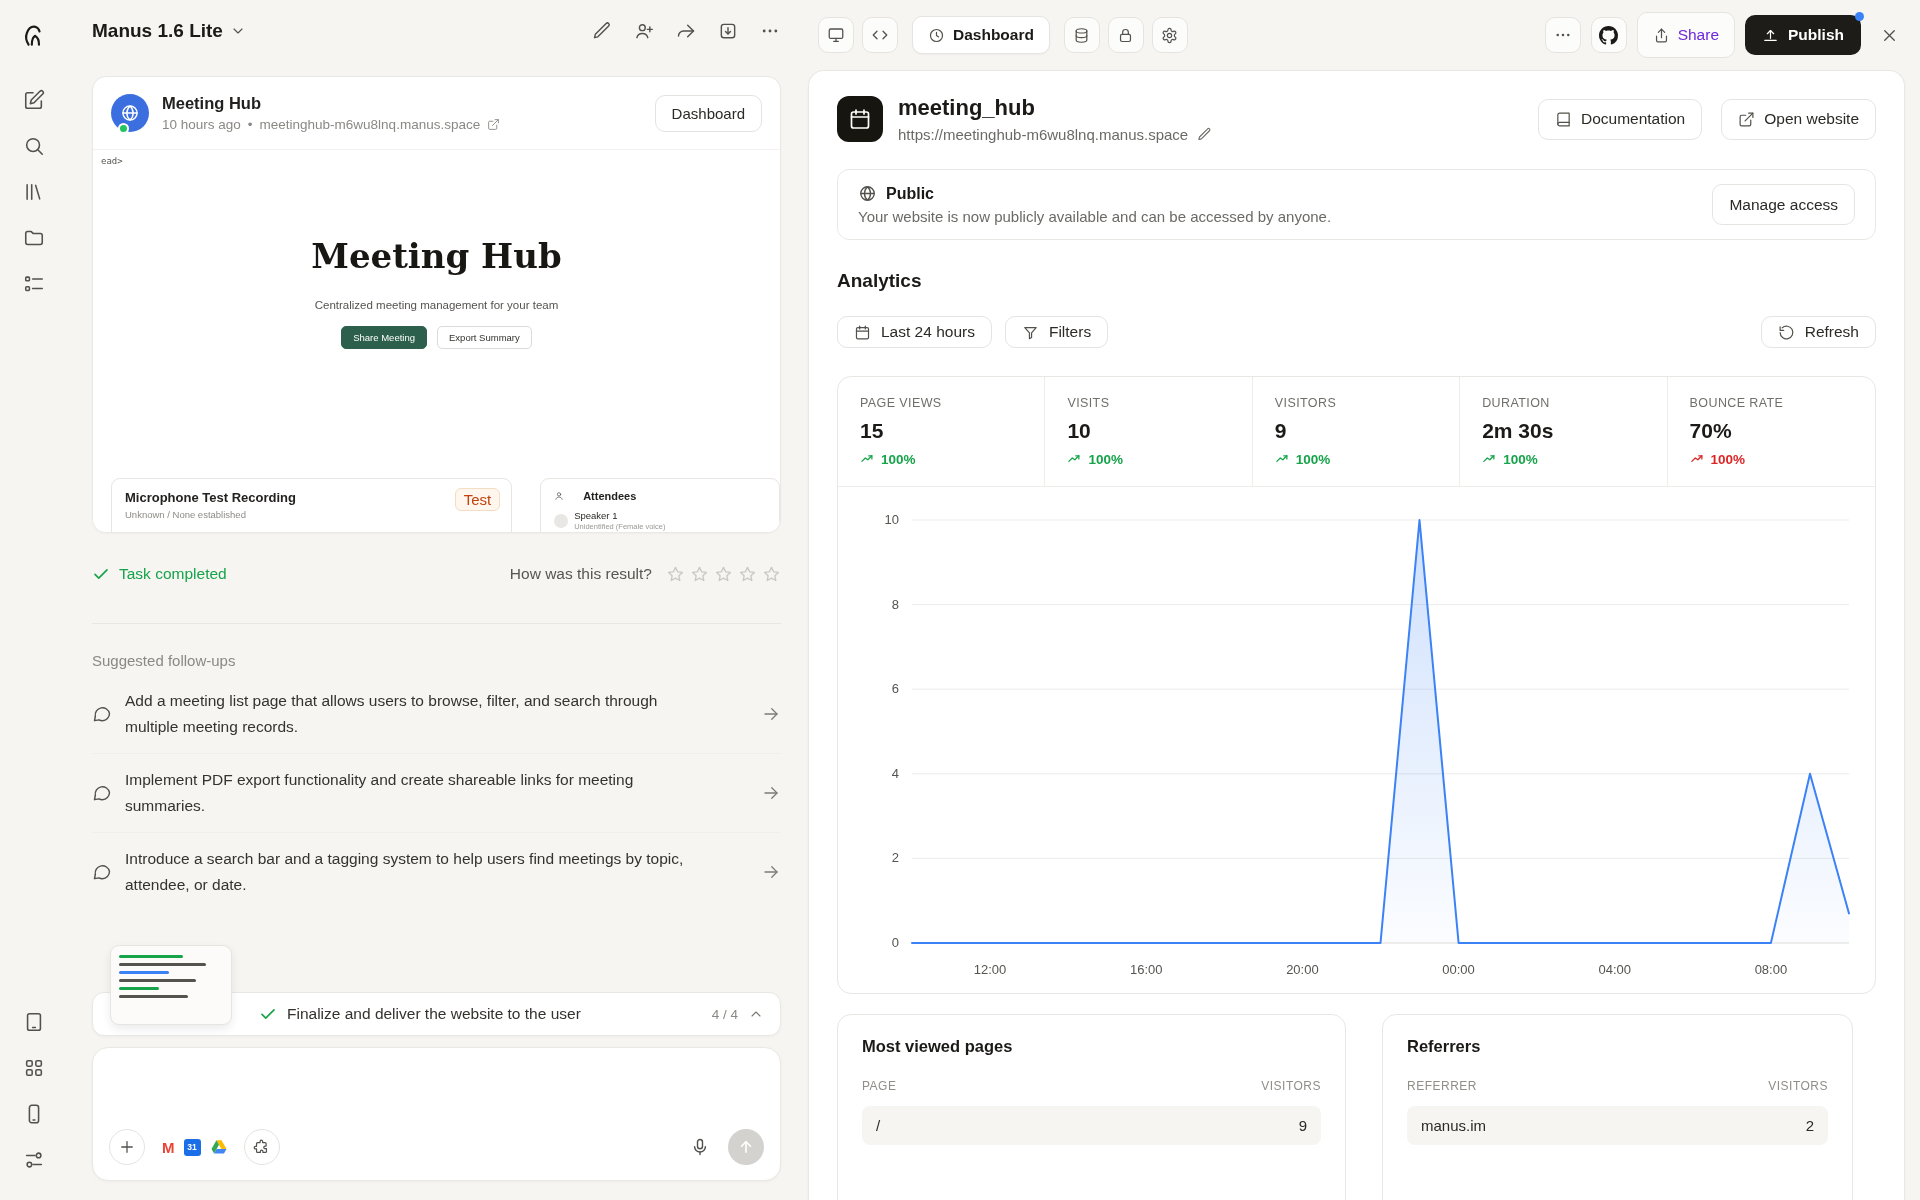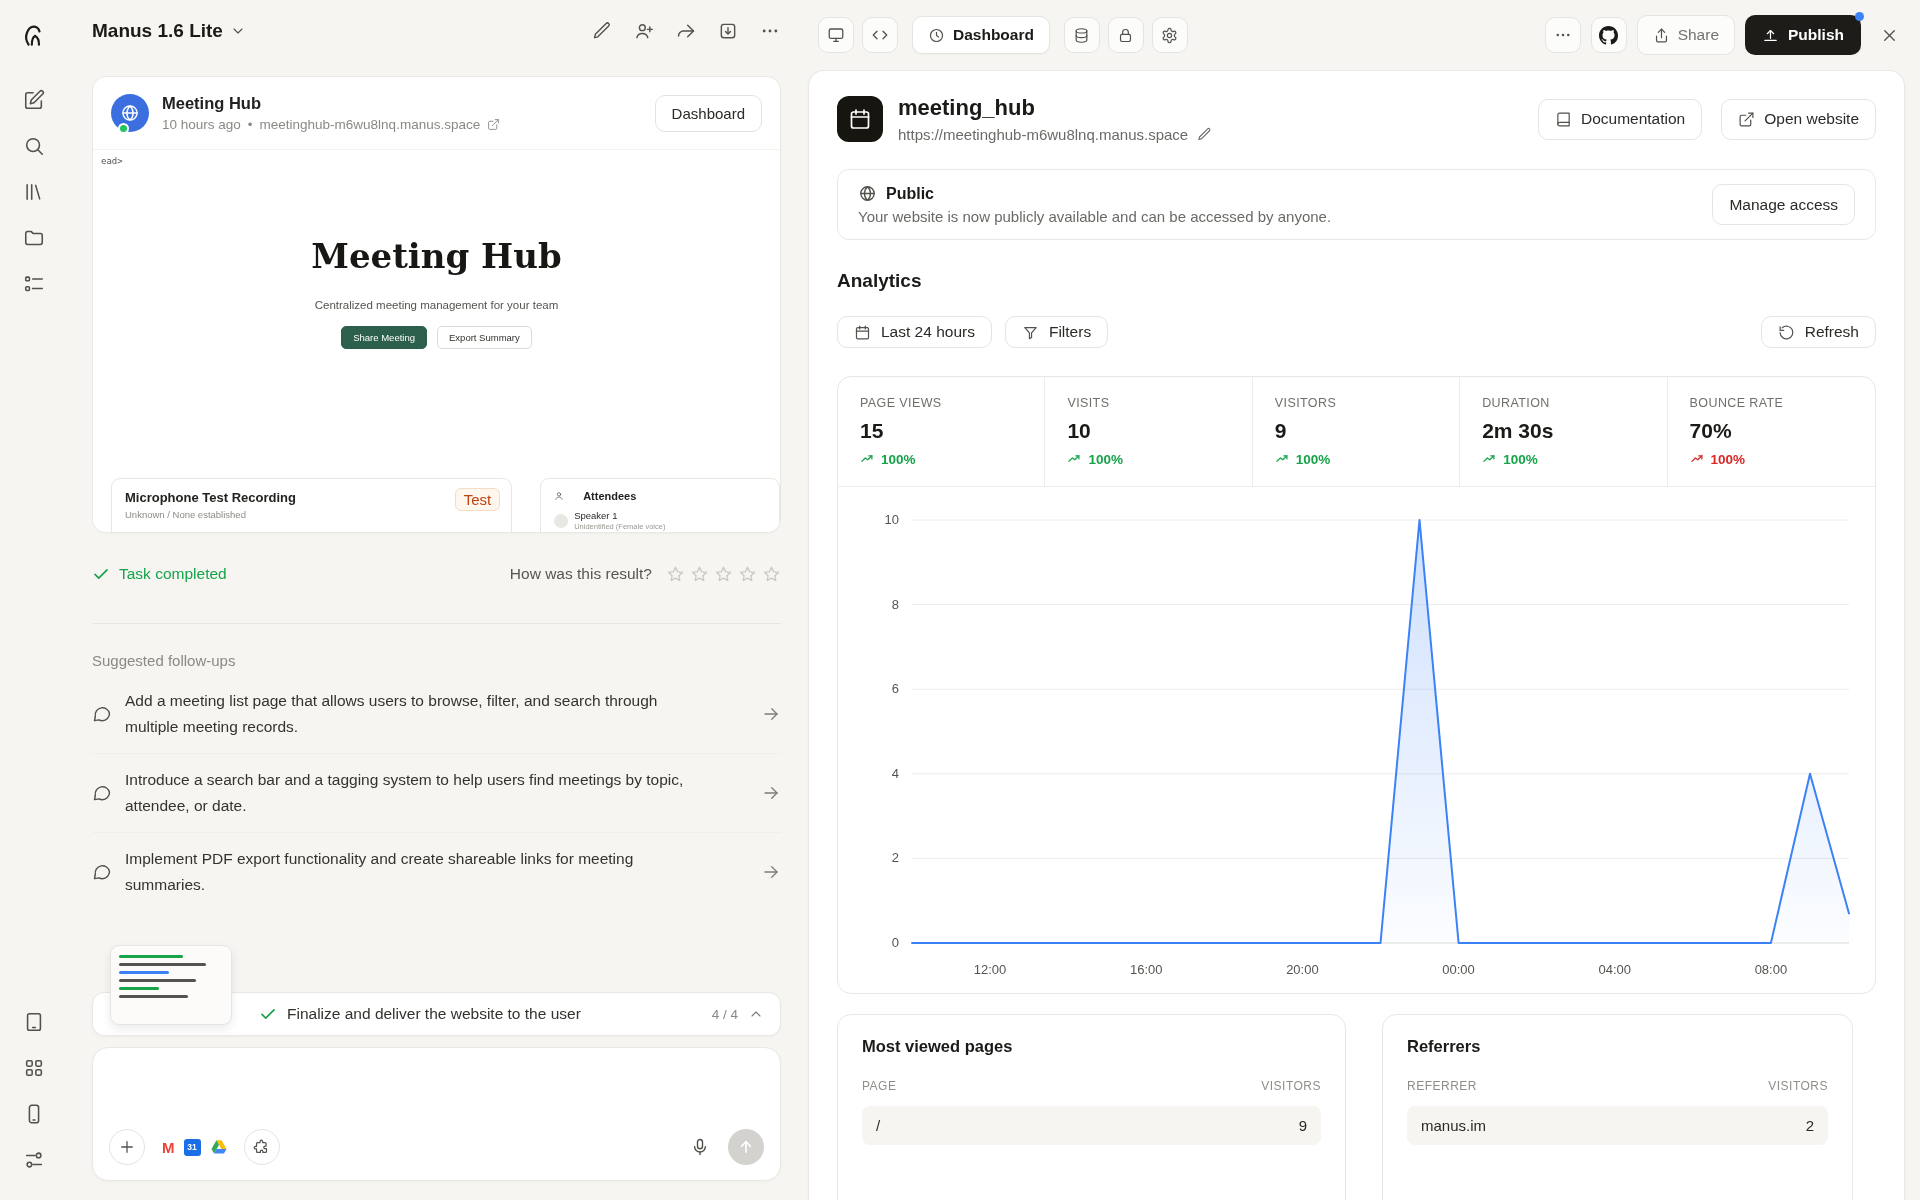--- a/index.html
+++ b/index.html
@@ -92,21 +92,21 @@
   .composer-right { margin-left:auto; display:flex; align-items:center; gap:15px; }
   .mic-btn { width:26px; height:26px; display:flex; align-items:center; justify-content:center; cursor:pointer; }
   .send-btn { width:36px; height:36px; border-radius:50%; background:#d3d2ce; border:none; display:flex; align-items:center; justify-content:center; cursor:pointer; }
 
   
   .main { flex:1; display:flex; flex-direction:column; min-width:0; }
   .main-toolbar { height:70px; display:flex; align-items:center; padding:0 15px 0 18px; gap:8px; }
   .tbtn { height:36px; min-width:36px; border:1px solid #e5e4e0; background:#fcfcfb; border-radius:10px; display:flex; align-items:center; justify-content:center; cursor:pointer; }
   .tb-pill { height:38px; border:1px solid #e5e4e0; background:#fff; border-radius:10px; display:flex; align-items:center; gap:8px; padding:0 15px; font-size:15.5px; font-weight:600; color:#1b1a17; margin:0 6px; cursor:pointer; box-shadow:0 1px 2px rgba(0,0,0,.04); }
   .toolbar-right { margin-left:auto; display:flex; align-items:center; gap:10px; }
-  .share-pill { height:40px; border:1px solid #e5e4e0; background:#fcfcfb; border-radius:10px; display:flex; align-items:center; gap:8px; padding:0 15px; font-size:15.5px; font-weight:500; color:#737373; cursor:pointer; }
+  .share-pill { height:46px; border:1px solid #e5e4e0; background:#fcfcfb; border-radius:10px; display:flex; align-items:center; gap:8px; padding:0 15px; font-size:15.5px; font-weight:500; color:#6d28d9; cursor:pointer; }
   .publish-pill { position:relative; height:40px; background:#1d1c19; border:none; border-radius:10px; display:flex; align-items:center; gap:9px; padding:0 17px; font-size:15.5px; font-weight:600; color:#fff; cursor:pointer; }
   .publish-dot { position:absolute; top:-3px; right:-3px; width:9px; height:9px; border-radius:50%; background:#3b82f6; }
   .close-btn { width:32px; height:32px; display:flex; align-items:center; justify-content:center; cursor:pointer; margin-left:2px; }
 
   .workspace { flex:1; background:#fff; border:1px solid #e9e8e4; border-bottom:none; border-radius:16px 16px 0 0; margin:0 15px 0 8px; padding:24px 28px 0; overflow:hidden; box-shadow:0 1px 3px rgba(0,0,0,.04); }
   .ws-header { display:flex; align-items:center; }
   .app-icon { width:46px; height:46px; border-radius:12px; background:#16150f; display:flex; align-items:center; justify-content:center; flex:0 0 46px; }
   .ws-titles { margin-left:15px; }
   .ws-name { font-size:22px; font-weight:700; color:#1b1a17; }
   .ws-url-row { margin-top:5px; display:flex; align-items:center; gap:9px; }
@@ -368,31 +368,31 @@
       <span class="fu-text">Add a meeting list page that allows users to browse, filter, and search through multiple meeting records.</span>
       <svg class="fu-arrow ic" width="18" height="18" viewBox="0 0 24 24" style="stroke:#7c7b76">
           <path d="M4 12h16"></path>
           <path d="M13 5l7 7-7 7"></path>
         </svg>
     </div>
     <div class="fu-item">
       <svg class="fu-bubble ic" width="20" height="20" viewBox="0 0 24 24">
           <path d="M21 11.5a8.5 8.5 0 0 1-8.5 8.5c-1.5 0-3-.4-4.2-1L3 20l1-5.3A8.5 8.5 0 1 1 21 11.5z"></path>
         </svg>
-      <span class="fu-text">Introduce a search bar and a tagging system to help users find meetings by topic, attendee, or date.</span>
+      <span class="fu-text">Implement PDF export functionality and create shareable links for meeting summaries.</span>
       <svg class="fu-arrow ic" width="18" height="18" viewBox="0 0 24 24" style="stroke:#7c7b76">
           <path d="M4 12h16"></path>
           <path d="M13 5l7 7-7 7"></path>
         </svg>
     </div>
     <div class="fu-item">
       <svg class="fu-bubble ic" width="20" height="20" viewBox="0 0 24 24">
           <path d="M21 11.5a8.5 8.5 0 0 1-8.5 8.5c-1.5 0-3-.4-4.2-1L3 20l1-5.3A8.5 8.5 0 1 1 21 11.5z"></path>
         </svg>
-      <span class="fu-text">Implement PDF export functionality and create shareable links for meeting summaries.</span>
+      <span class="fu-text">Introduce a search bar and a tagging system to help users find meetings by topic, attendee, or date.</span>
       <svg class="fu-arrow ic" width="18" height="18" viewBox="0 0 24 24" style="stroke:#7c7b76">
           <path d="M4 12h16"></path>
           <path d="M13 5l7 7-7 7"></path>
         </svg>
     </div>
   </div>
 
   <div class="thumb">
     <div class="tline" style="width:62%;background:#16a34a"></div>
     <div class="tline" style="width:84%;background:#54534e"></div>

